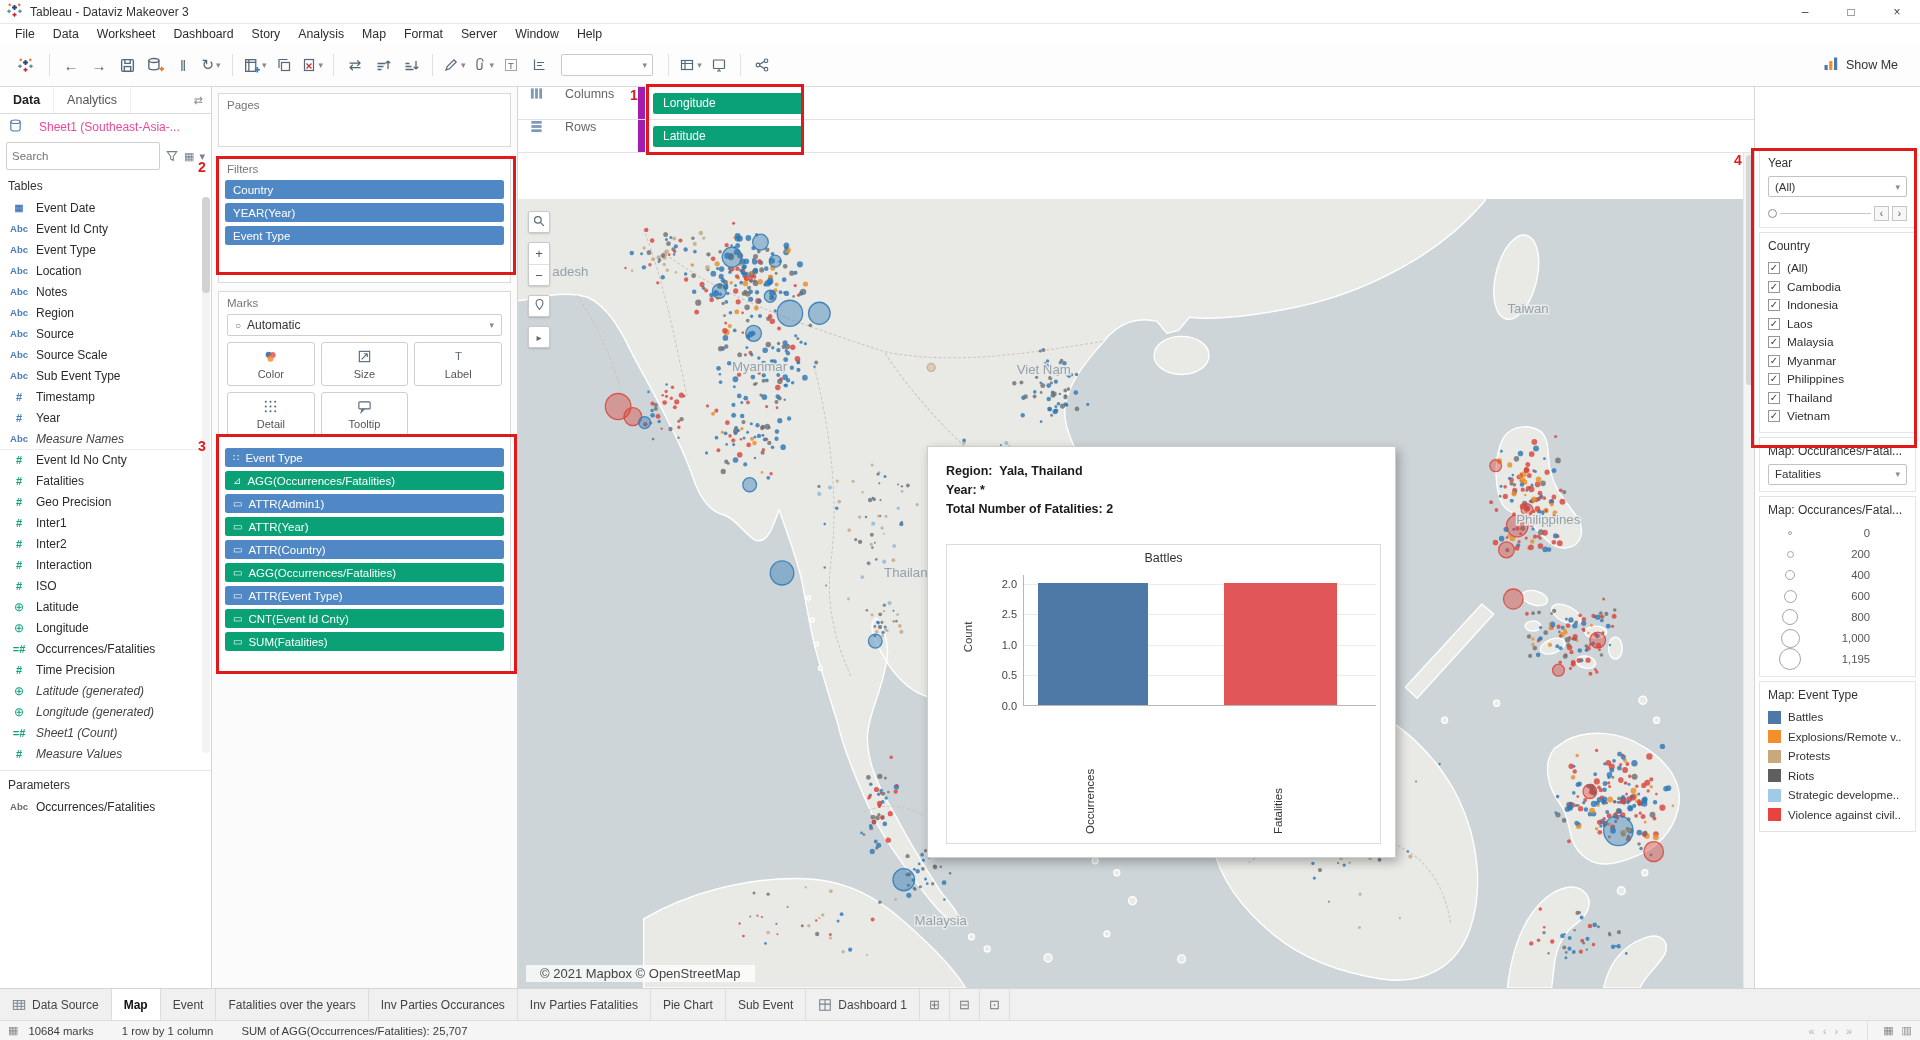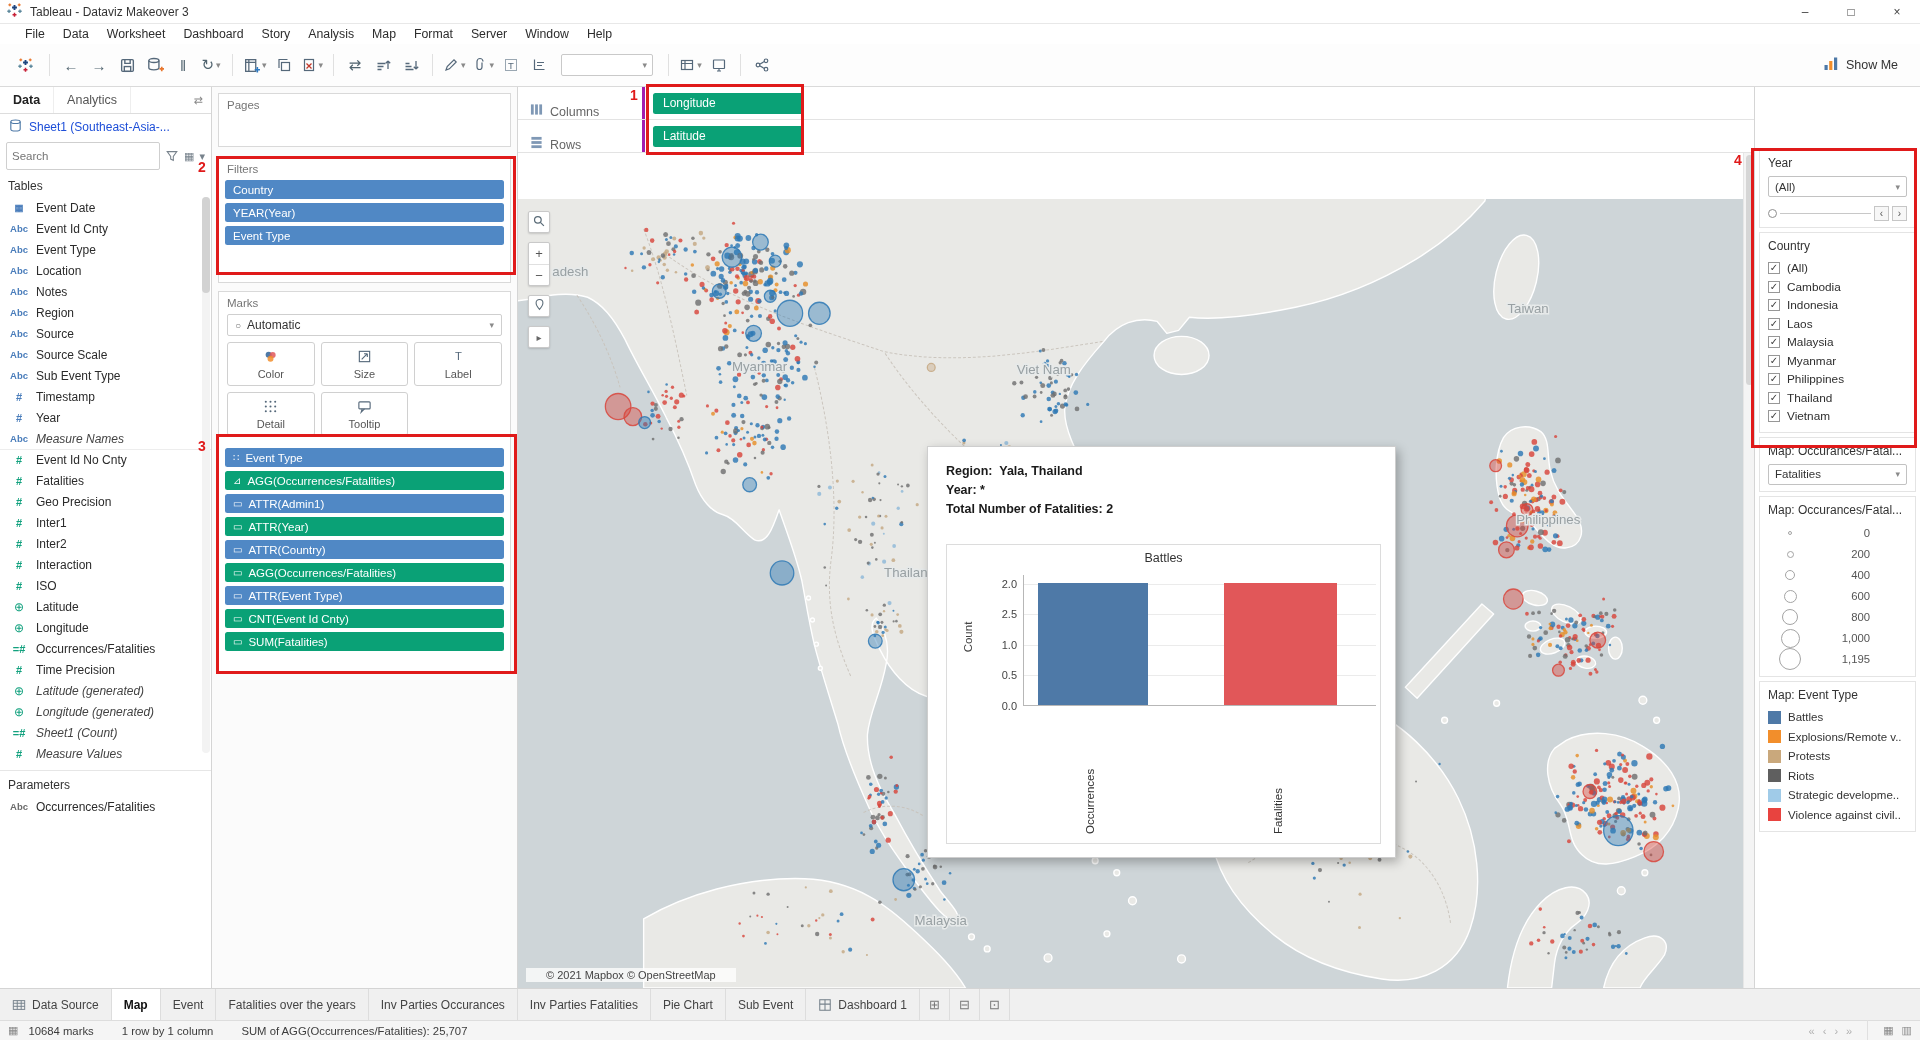--- a/index.html
+++ b/index.html
@@ -6,21 +6,21 @@
   html,body { width:1920px; height:1040px; overflow:hidden; font-family:"Liberation Sans",sans-serif; background:#fff; color:#333; }
   body { position:relative; font-size:12px; }
 
   
   .titlebar { position:absolute; left:0; top:0; right:0; height:24px; background:#fff; border-bottom:1px solid #e8e8e8; display:flex; align-items:center; padding-left:6px; }
   .titlebar .ttext { font-size:12px; color:#333; margin-left:7px; }
   .win-controls { margin-left:auto; display:flex; height:100%; }
   .wbtn { width:46px; display:flex; align-items:center; justify-content:center; font-size:12px; color:#444; }
 
   
-  .menubar { position:absolute; left:0; top:24px; right:0; height:20px; display:flex; align-items:center; padding-left:16px; background:#fff; }
+  .menubar { position:absolute; left:0; top:24px; right:0; height:20px; display:flex; align-items:center; padding-left:6px; background:#fff; }
   .mi { padding:0 9px; font-size:12.3px; color:#2d2d2d; }
 
   
   .toolbarrow { position:absolute; left:0; top:44px; right:0; height:43px; border-bottom:1px solid #dadada; display:flex; align-items:center; padding-left:8px; background:#fdfdfd; }
   .tlogo { width:34px; display:flex; justify-content:center; }
   .tbtn { height:32px; min-width:28px; padding:0 3px; display:flex; align-items:center; justify-content:center; color:#51646f; }
   .tglyph { font-size:15px; }
   .tcaret,.caret { font-size:9px; color:#8a8a8a; margin-left:2px; }
   .tsep { width:1px; height:22px; background:#e0e0e0; margin:0 7px; display:inline-block; }
   .fitbox { width:92px; height:22px; border:1px solid #c9c9c9; border-radius:2px; margin:0 8px; display:flex; align-items:center; justify-content:flex-end; padding-right:5px; background:#fff; }
@@ -31,21 +31,21 @@
   .datapane { position:absolute; left:0; top:0; width:212px; height:100%; background:#fff; border-right:1px solid #d5d5d5; }
   .cardscol { position:absolute; left:212px; top:0; width:306px; height:100%; background:#fbfbfb; border-right:1px solid #d5d5d5; }
   .center { position:absolute; left:518px; right:166px; top:0; height:100%; background:#fff; }
   .rightpanel { position:absolute; right:0; top:0; width:166px; height:100%; background:#fff; border-left:1px solid #d5d5d5; padding-top:62px; }
 
   
   .dp-tabs { height:27px; display:flex; align-items:stretch; border-bottom:1px solid #ddd; }
   .dp-tab { padding:0 13px; display:flex; align-items:center; font-size:12.5px; color:#555; border-right:1px solid #eee; }
   .dp-tab.active { font-weight:bold; color:#222; }
   .dp-collapse { margin-left:auto; display:flex; align-items:center; padding:0 8px; color:#8a8a8a; font-size:11px; }
-  .ds-row { height:26px; display:flex; align-items:center; gap:6px; padding:0 8px; font-size:12px; color:#1d4ed8; }
+  .ds-row { height:26px; display:flex; align-items:center; gap:16px; padding:0 8px; font-size:12px; color:#ec4899; }
   .search-row { height:24px; margin:4px 6px; display:flex; align-items:center; gap:5px; }
   .search-input { flex:1; min-width:0; height:28px; border:1px solid #cfcfcf; border-radius:2px; font-size:11.5px; padding:0 5px; color:#333; font-family:inherit; }
   .sicon { color:#77828c; font-size:11px; display:flex; align-items:center; }
   .tables-h,.params-h { font-size:12px; color:#333; padding:7px 8px 4px; }
   .params-h { border-top:1px solid #e6e6e6; margin-top:6px; }
   .frow { height:21px; display:flex; align-items:center; gap:5px; padding:0 4px 0 7px; font-size:12px; color:#2b2b2b; white-space:nowrap; }
   .frow.sep-top { border-top:1px solid #ededed; }
   .ficon { width:24px; flex:none; text-align:center; font-weight:bold; font-size:9.5px; }
   .ficon.num { font-size:11px; }
   .ficon.geo { font-size:12px; font-weight:normal; }
@@ -67,32 +67,32 @@
   .picon { font-size:10px; opacity:.95; flex:none; }
   .marks-dd { margin:2px 8px 0; height:22px; border:1px solid #cfcfcf; border-radius:2px; background:#fff; display:flex; align-items:center; gap:6px; padding:0 7px; font-size:12px; color:#333; }
   .marks-dd .shape { color:#777; font-size:10px; }
   .marks-dd .caret { margin-left:auto; }
   .mbtn-row { display:flex; gap:6px; margin:6px 8px 0; }
   .mbtn { width:calc((100% - 12px)/3); height:44px; border:1px solid #d0d0d0; border-radius:3px; background:#fff; display:flex; flex-direction:column; align-items:center; justify-content:center; gap:2px; font-size:11px; color:#555; }
   .markspills { margin-top:10px; }
 
   
   .shelfrow { height:33px; border-bottom:1px solid #e3e3e3; display:flex; align-items:center; background:#fff; }
-  .shelf-label { width:127px; flex:none; display:flex; align-items:flex-end; gap:7px; padding-left:12px; font-size:12.5px; color:#666; border-right:3px solid #a21caf; height:100%; }
+  .shelf-label { width:127px; flex:none; display:flex; align-items:flex-start; gap:22px; padding-left:12px; font-size:12.5px; color:#666; border-right:7px solid #a21caf; height:100%; }
   .shelfpills { display:flex; gap:4px; padding-left:8px; }
   .shelfpill { width:150px; height:21px; border-radius:2.5px; color:#fff; font-size:12px; display:flex; align-items:center; padding:0 10px; }
   .shelfpill.meas { background:#0aa176; }
   .viewarea { position:absolute; left:0; right:0; top:66px; bottom:0; }
   .vtitle { height:46px; font-size:18.5px; color:#3f3f3f; padding:12px 0 0 14px; letter-spacing:.2px; }
   .vscroll { position:absolute; right:0; top:0; bottom:0; width:11px; background:#f4f4f4; border-left:1px solid #e6e6e6; }
   .vthumb { position:absolute; left:2px; top:2px; width:7px; height:230px; background:#d6d6d6; border-radius:4px; }
   .mapwrap { position:absolute; left:0; right:11px; top:46px; bottom:0; overflow:hidden; background:#ced5d8; }
   .mapwrap svg.mapsvg { width:100%; height:100%; display:block; }
   .maplabel { font-size:13.5px; fill:#98a0a3; stroke:#e7eaea; stroke-width:3px; paint-order:stroke; font-family:"Liberation Sans",sans-serif; }
-  .attribution { position:absolute; left:8px; bottom:6px; background:rgba(255,255,255,.75); font-size:11px; color:#444; padding:1px 20px; }
+  .attribution { position:absolute; left:8px; bottom:6px; background:rgba(255,255,255,.75); font-size:13px; color:#444; padding:1px 14px; }
   .mapcontrols { position:absolute; left:10px; top:12px; display:flex; flex-direction:column; gap:9px; }
   .mc { width:22px; background:#fff; border:1px solid #c9c9c9; border-radius:2px; box-shadow:0 1px 2px rgba(0,0,0,.15); display:flex; flex-direction:column; align-items:center; }
   .mc .half { height:21px; width:100%; display:flex; align-items:center; justify-content:center; font-size:13px; color:#555; }
   .mc .half + .half { border-top:1px solid #e0e0e0; }
   .mc.single { height:22px; justify-content:center; }
 
   
   .ttip { position:absolute; left:409px; top:247px; width:469px; height:412px; background:#fff; border:1px solid #cecece; box-shadow:3px 4px 10px rgba(0,0,0,.28); z-index:20; }
   .tt-lines { padding:15px 18px 0; }
   .tt-line { font-size:12.5px; font-weight:bold; color:#1a1a1a; line-height:19px; white-space:pre; }

